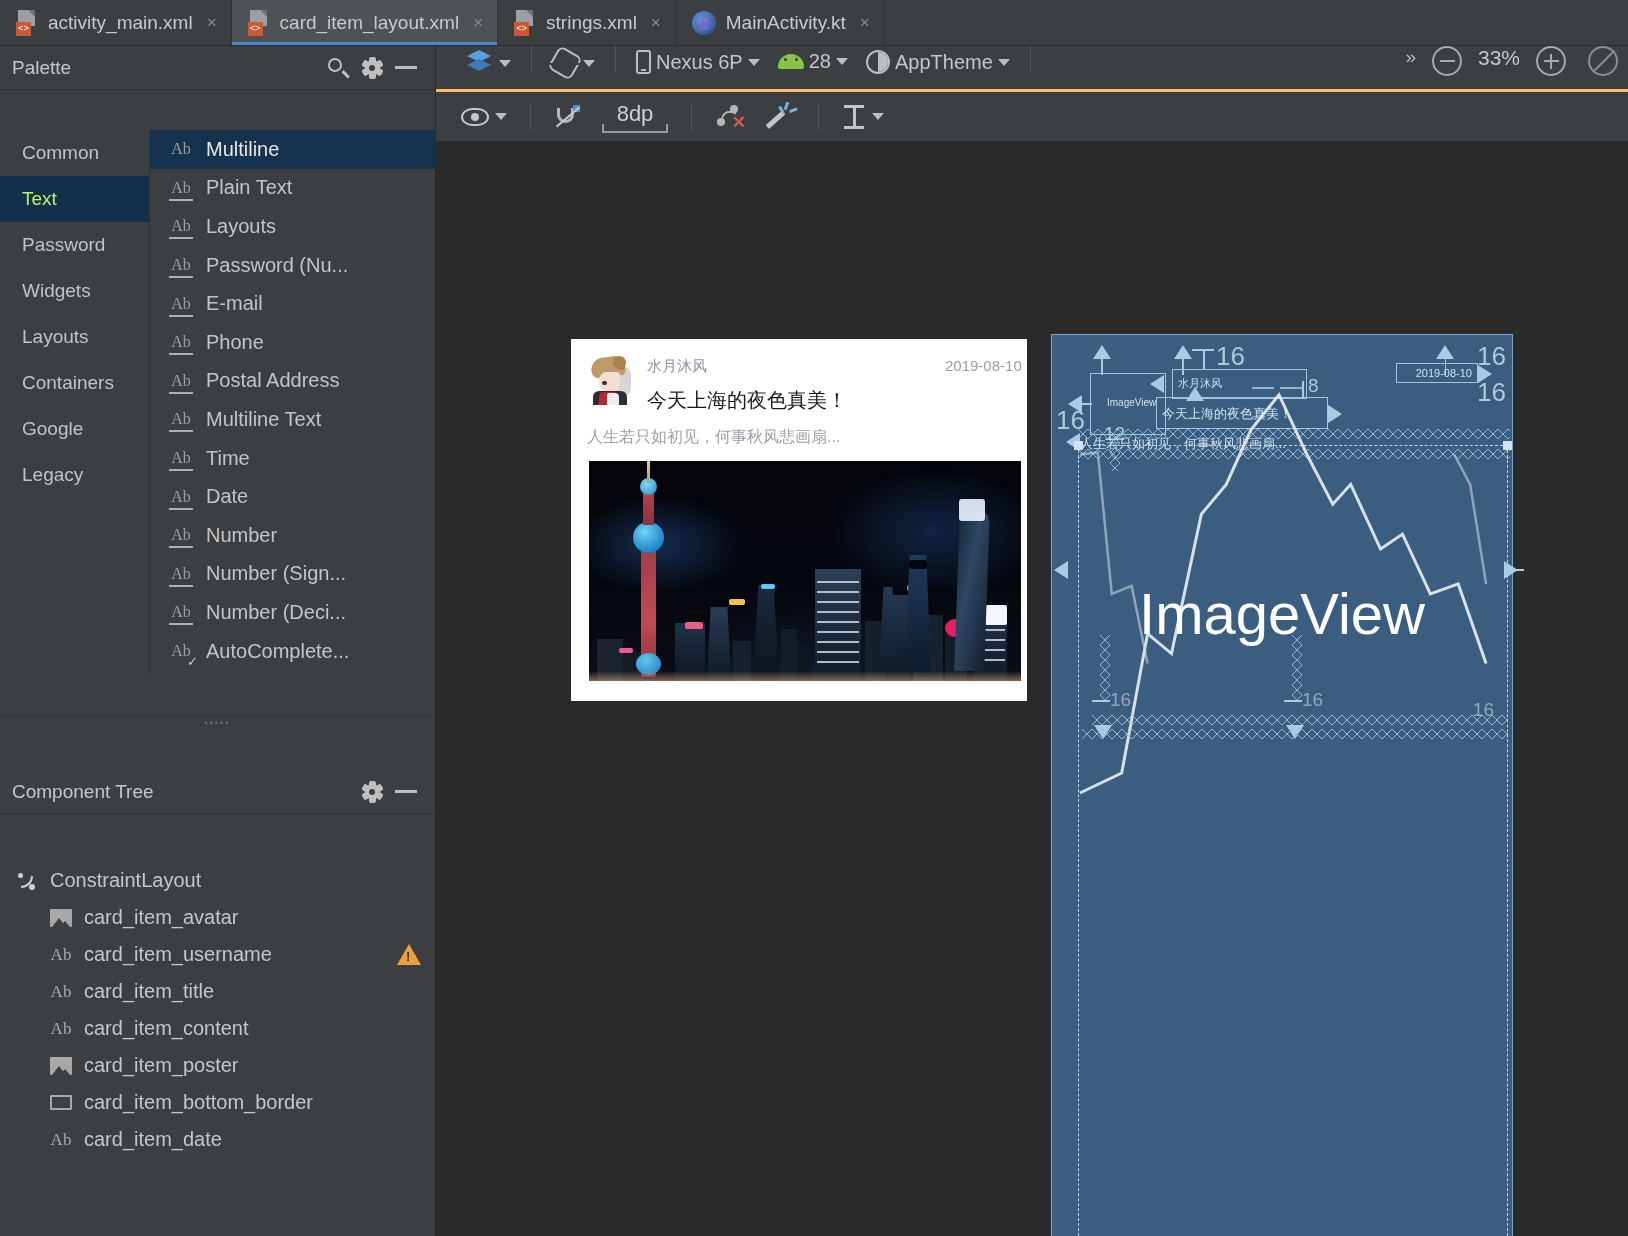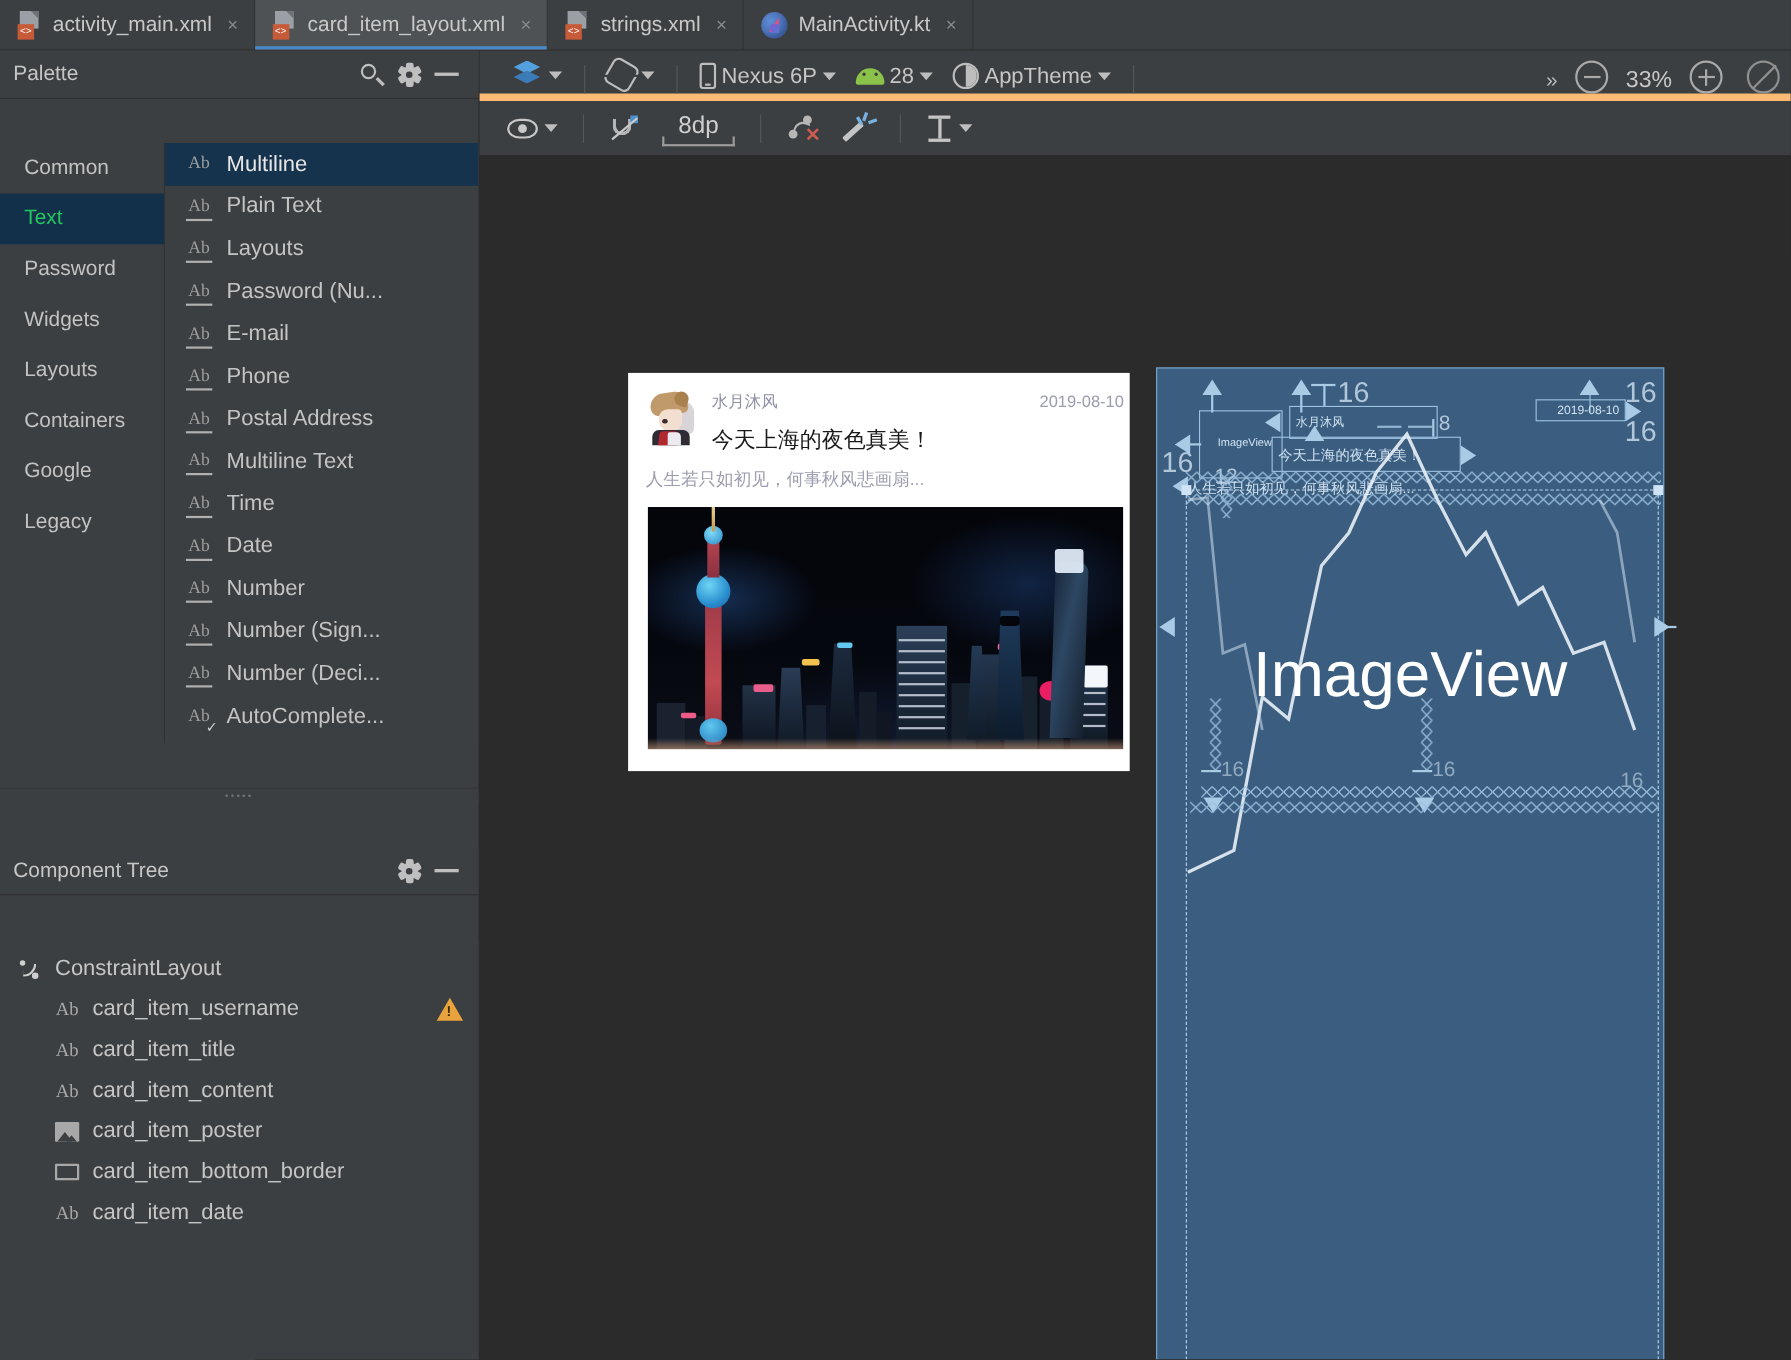--- a/index.html
+++ b/index.html
@@ -187,21 +187,21 @@
   }
   .cat-item {
     height: 46px;
     display: flex; align-items: center;
     padding-left: 22px;
     font-size: 19px;
     color: #c2c2c2;
   }
   .cat-item.selected {
     background: #123049;
-    color: #22c55e;
+    color: #bef264;
   }
   .item-list {
     flex: 1;
     background: #3c3f41;
     overflow: hidden;
   }
   .pal-item {
     height: 38.6px;
     display: flex; align-items: center;
     gap: 12px;
@@ -361,25 +361,25 @@
     flex: 1;
     display: flex;
     flex-direction: column;
     background: #2b2b2b;
     min-width: 0;
   }
 
   .toolbar1 {
     height: 46px;
     flex: 0 0 46px;
-    display: flex; align-items: flex-end;
+    display: flex; align-items: flex-start;
     background: #3c3f41;
     padding: 0 10px 0 20px;
     gap: 2px;
-    border-bottom: 7px solid #fdba74;
+    border-bottom: 3px solid #fdba74;
   }
   .tb-btn {
     display: flex; align-items: center;
     gap: 5px;
     padding: 4px 8px;
     font-size: 20px;
     color: #c6c6c6;
     white-space: nowrap;
   }
   .caret {
@@ -1154,20 +1154,26 @@
           <span class="ic-cl">
               <i></i>
               <b></b>
               <u></u>
             </span>
         </span>
         <span class="tr-label">ConstraintLayout</span>
       </div>
       <div class="tree-row child">
         <span class="tree-ic">
+            <span class="ic-img"></span>
+          </span>
+        <span class="tr-label">card_item_avatar</span>
+      </div>
+      <div class="tree-row child">
+        <span class="tree-ic">
             <span class="tree-ab">Ab</span>
           </span>
         <span class="tr-label">card_item_username</span>
         <span class="warn-ic"></span>
       </div>
       <div class="tree-row child">
         <span class="tree-ic">
             <span class="tree-ab">Ab</span>
           </span>
         <span class="tr-label">card_item_title</span>

